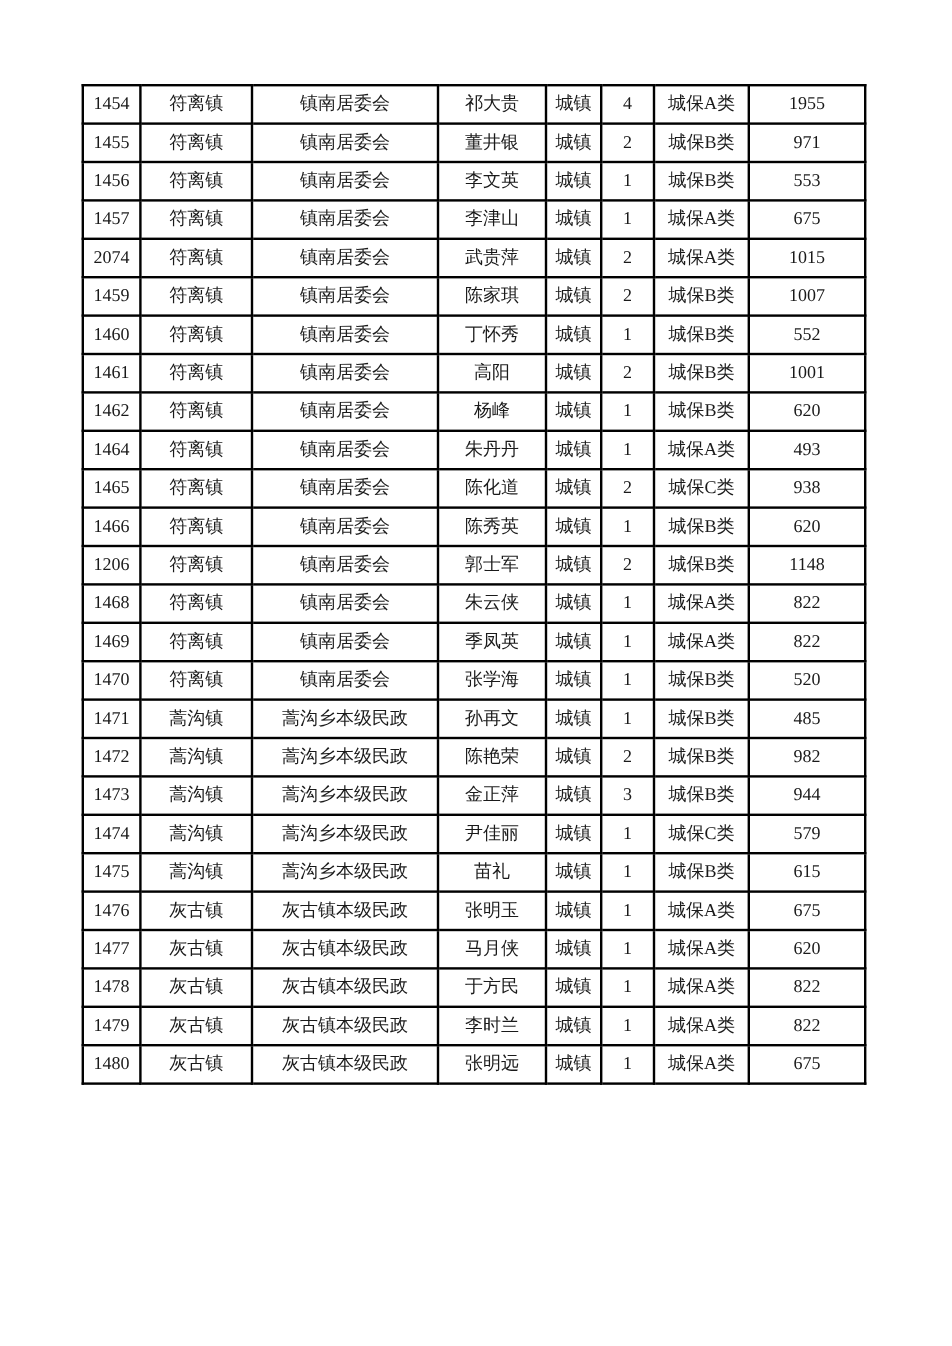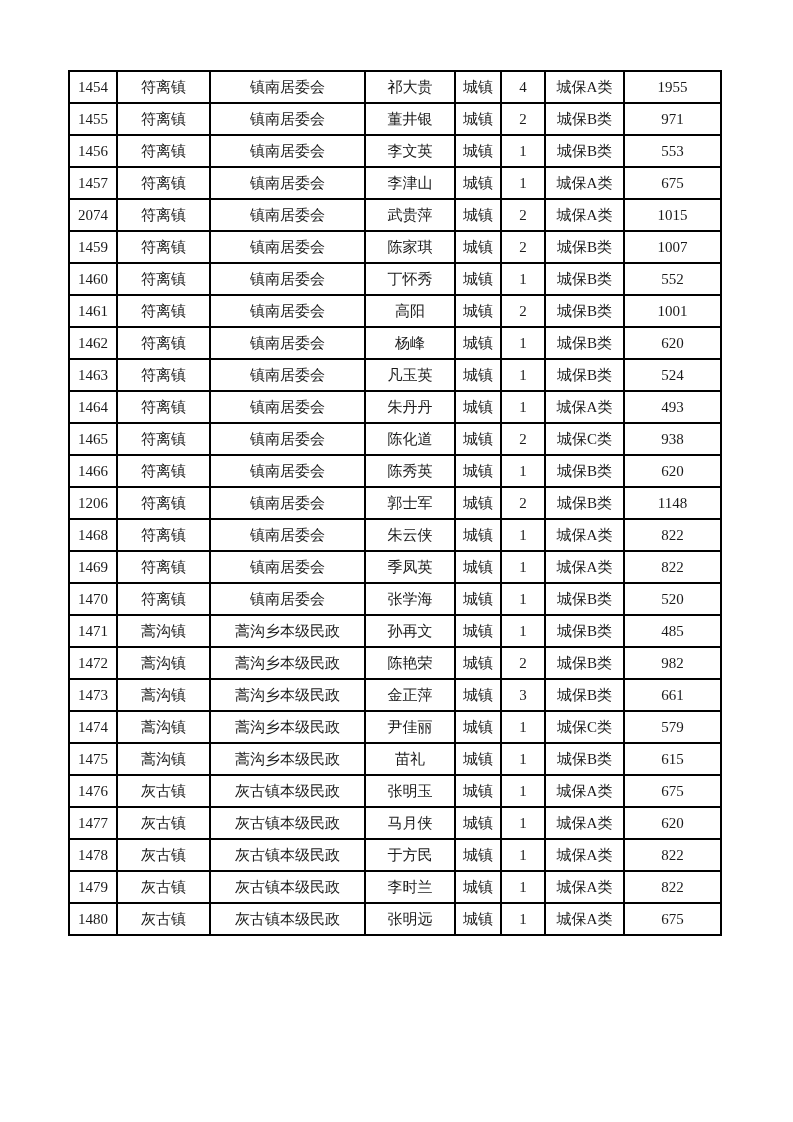--- a/index.html
+++ b/index.html
@@ -150,30 +150,20 @@
           <td>1462</td>
           <td>符离镇</td>
           <td>镇南居委会</td>
           <td>杨峰</td>
           <td>城镇</td>
           <td>1</td>
           <td>城保B类</td>
           <td>620</td>
         </tr>
         <tr>
-          <td>1463</td>
-          <td>符离镇</td>
-          <td>镇南居委会</td>
-          <td>凡玉英</td>
-          <td>城镇</td>
-          <td>1</td>
-          <td>城保B类</td>
-          <td>524</td>
-        </tr>
-        <tr>
           <td>1464</td>
           <td>符离镇</td>
           <td>镇南居委会</td>
           <td>朱丹丹</td>
           <td>城镇</td>
           <td>1</td>
           <td>城保A类</td>
           <td>493</td>
         </tr>
         <tr>
@@ -257,21 +247,21 @@
           <td>982</td>
         </tr>
         <tr>
           <td>1473</td>
           <td>蒿沟镇</td>
           <td>蒿沟乡本级民政</td>
           <td>金正萍</td>
           <td>城镇</td>
           <td>3</td>
           <td>城保B类</td>
-          <td>661</td>
+          <td>944</td>
         </tr>
         <tr>
           <td>1474</td>
           <td>蒿沟镇</td>
           <td>蒿沟乡本级民政</td>
           <td>尹佳丽</td>
           <td>城镇</td>
           <td>1</td>
           <td>城保C类</td>
           <td>579</td>

